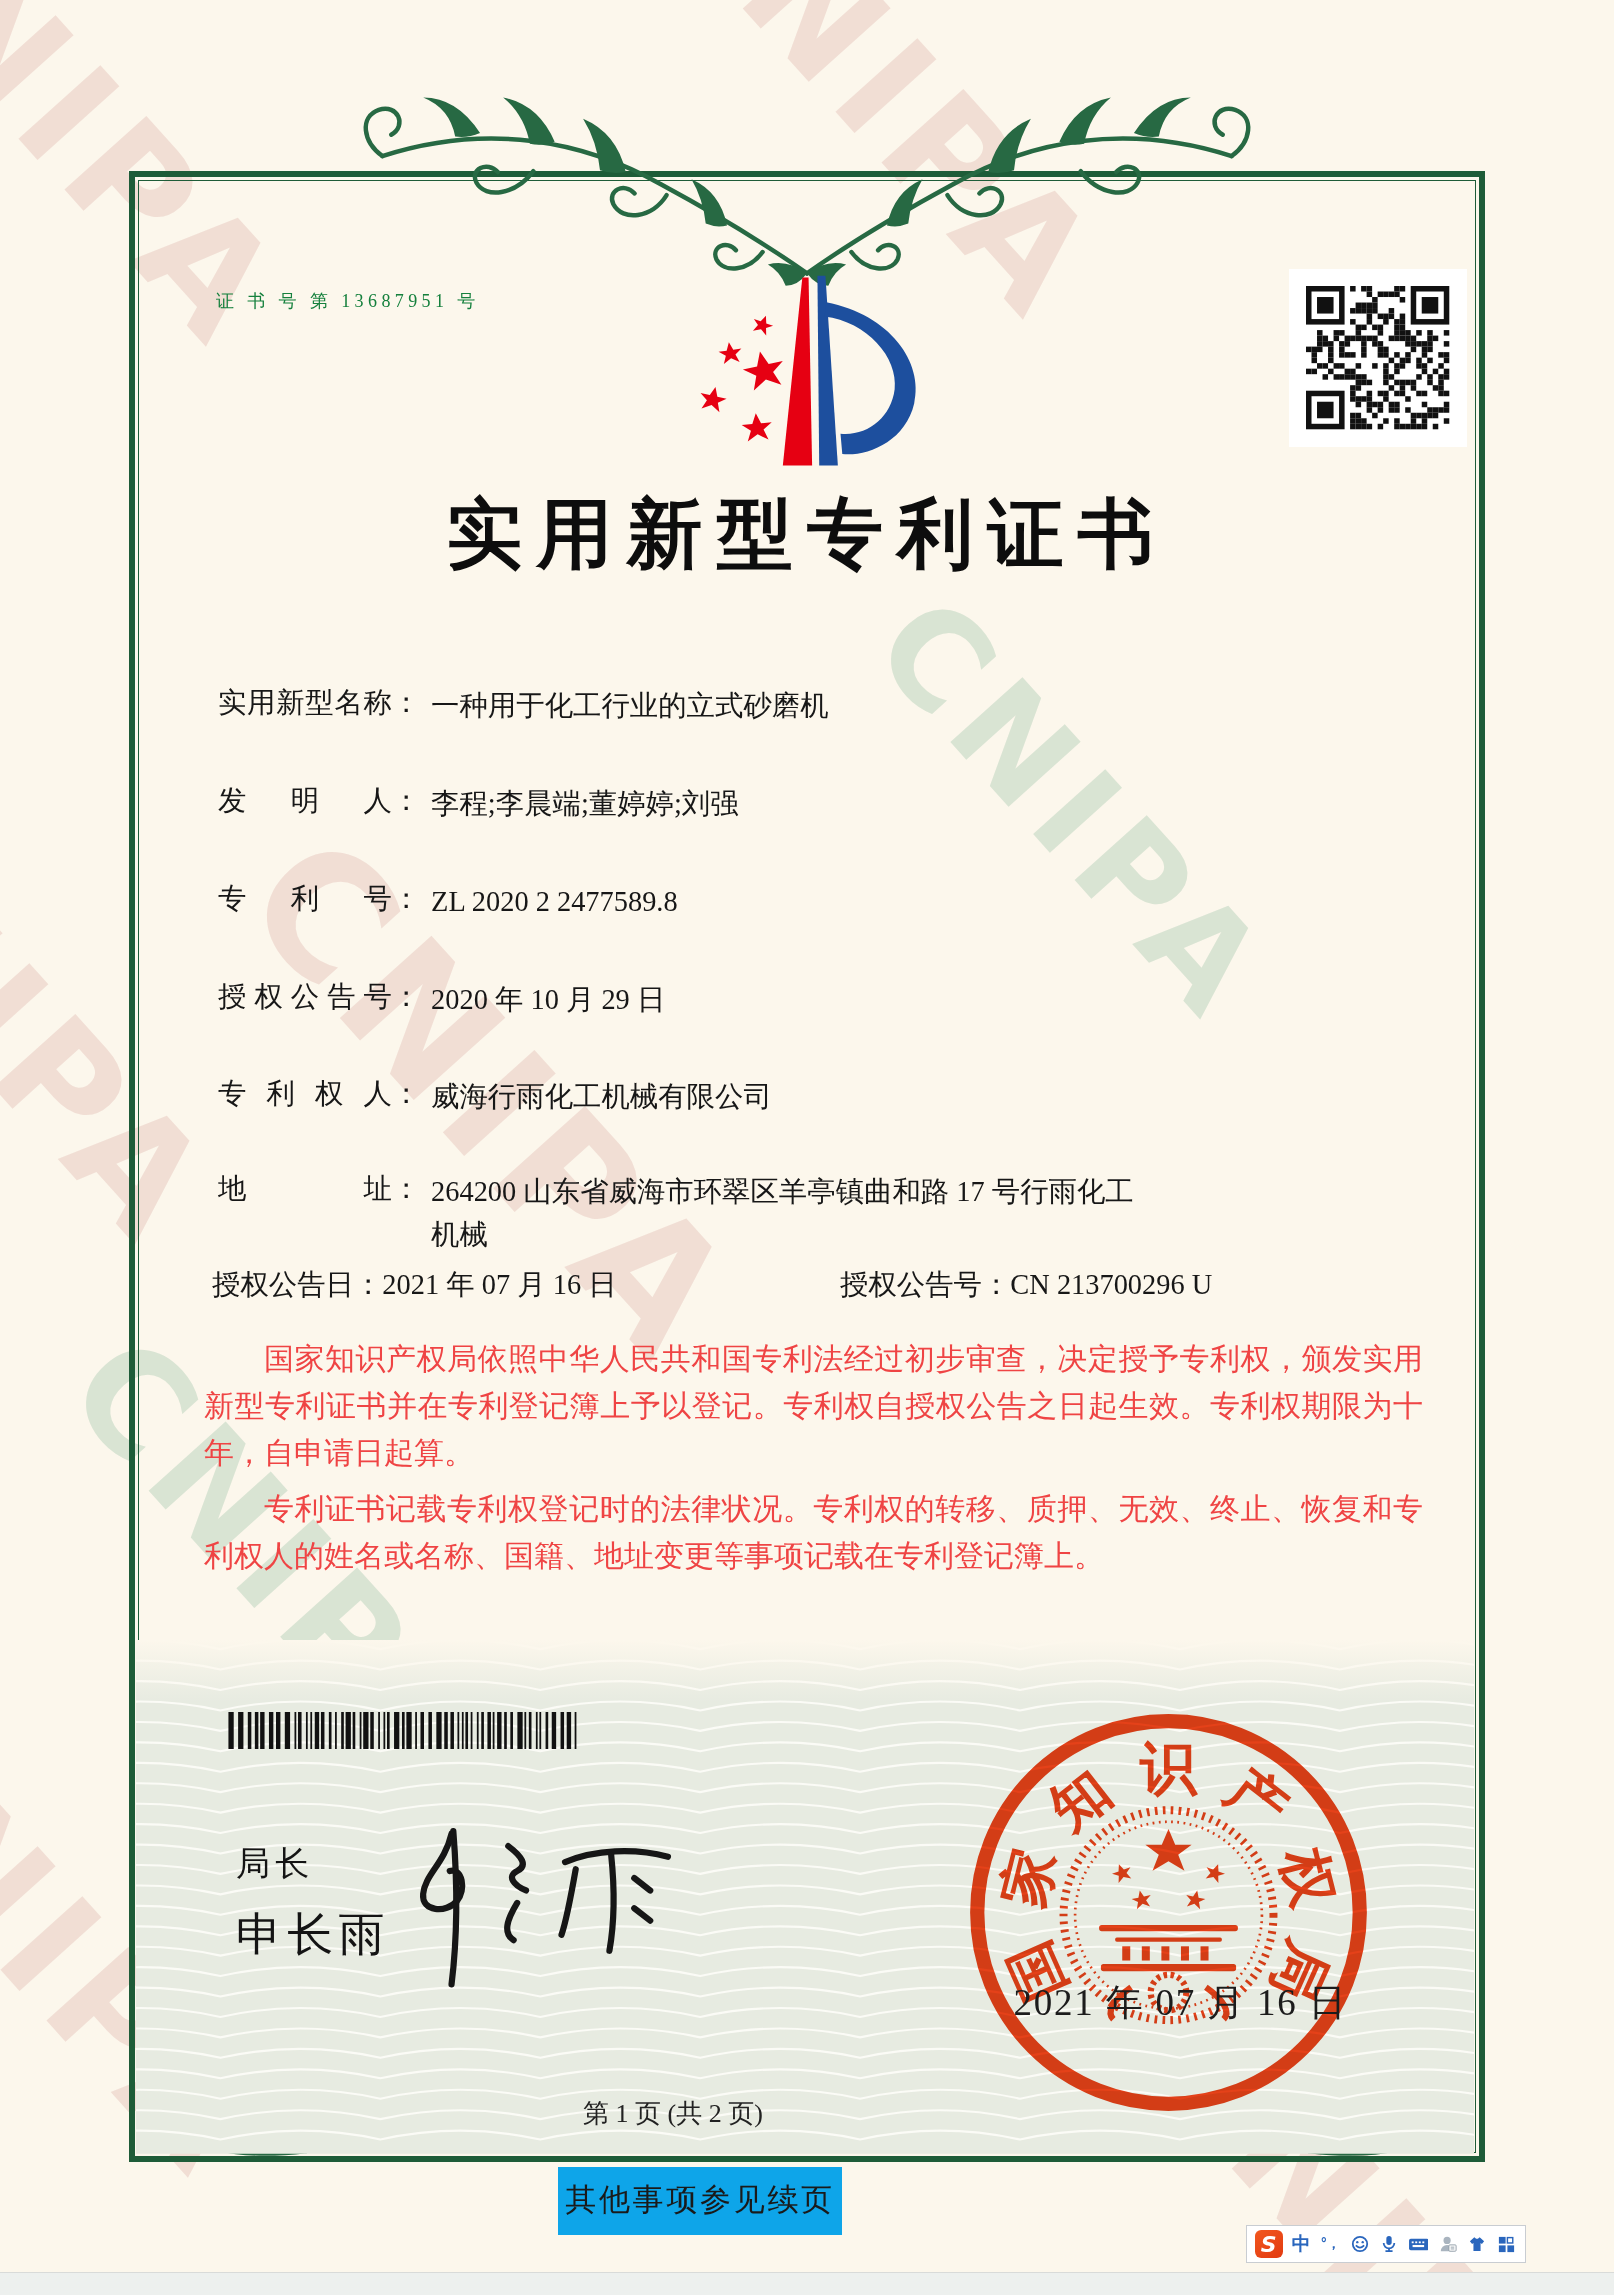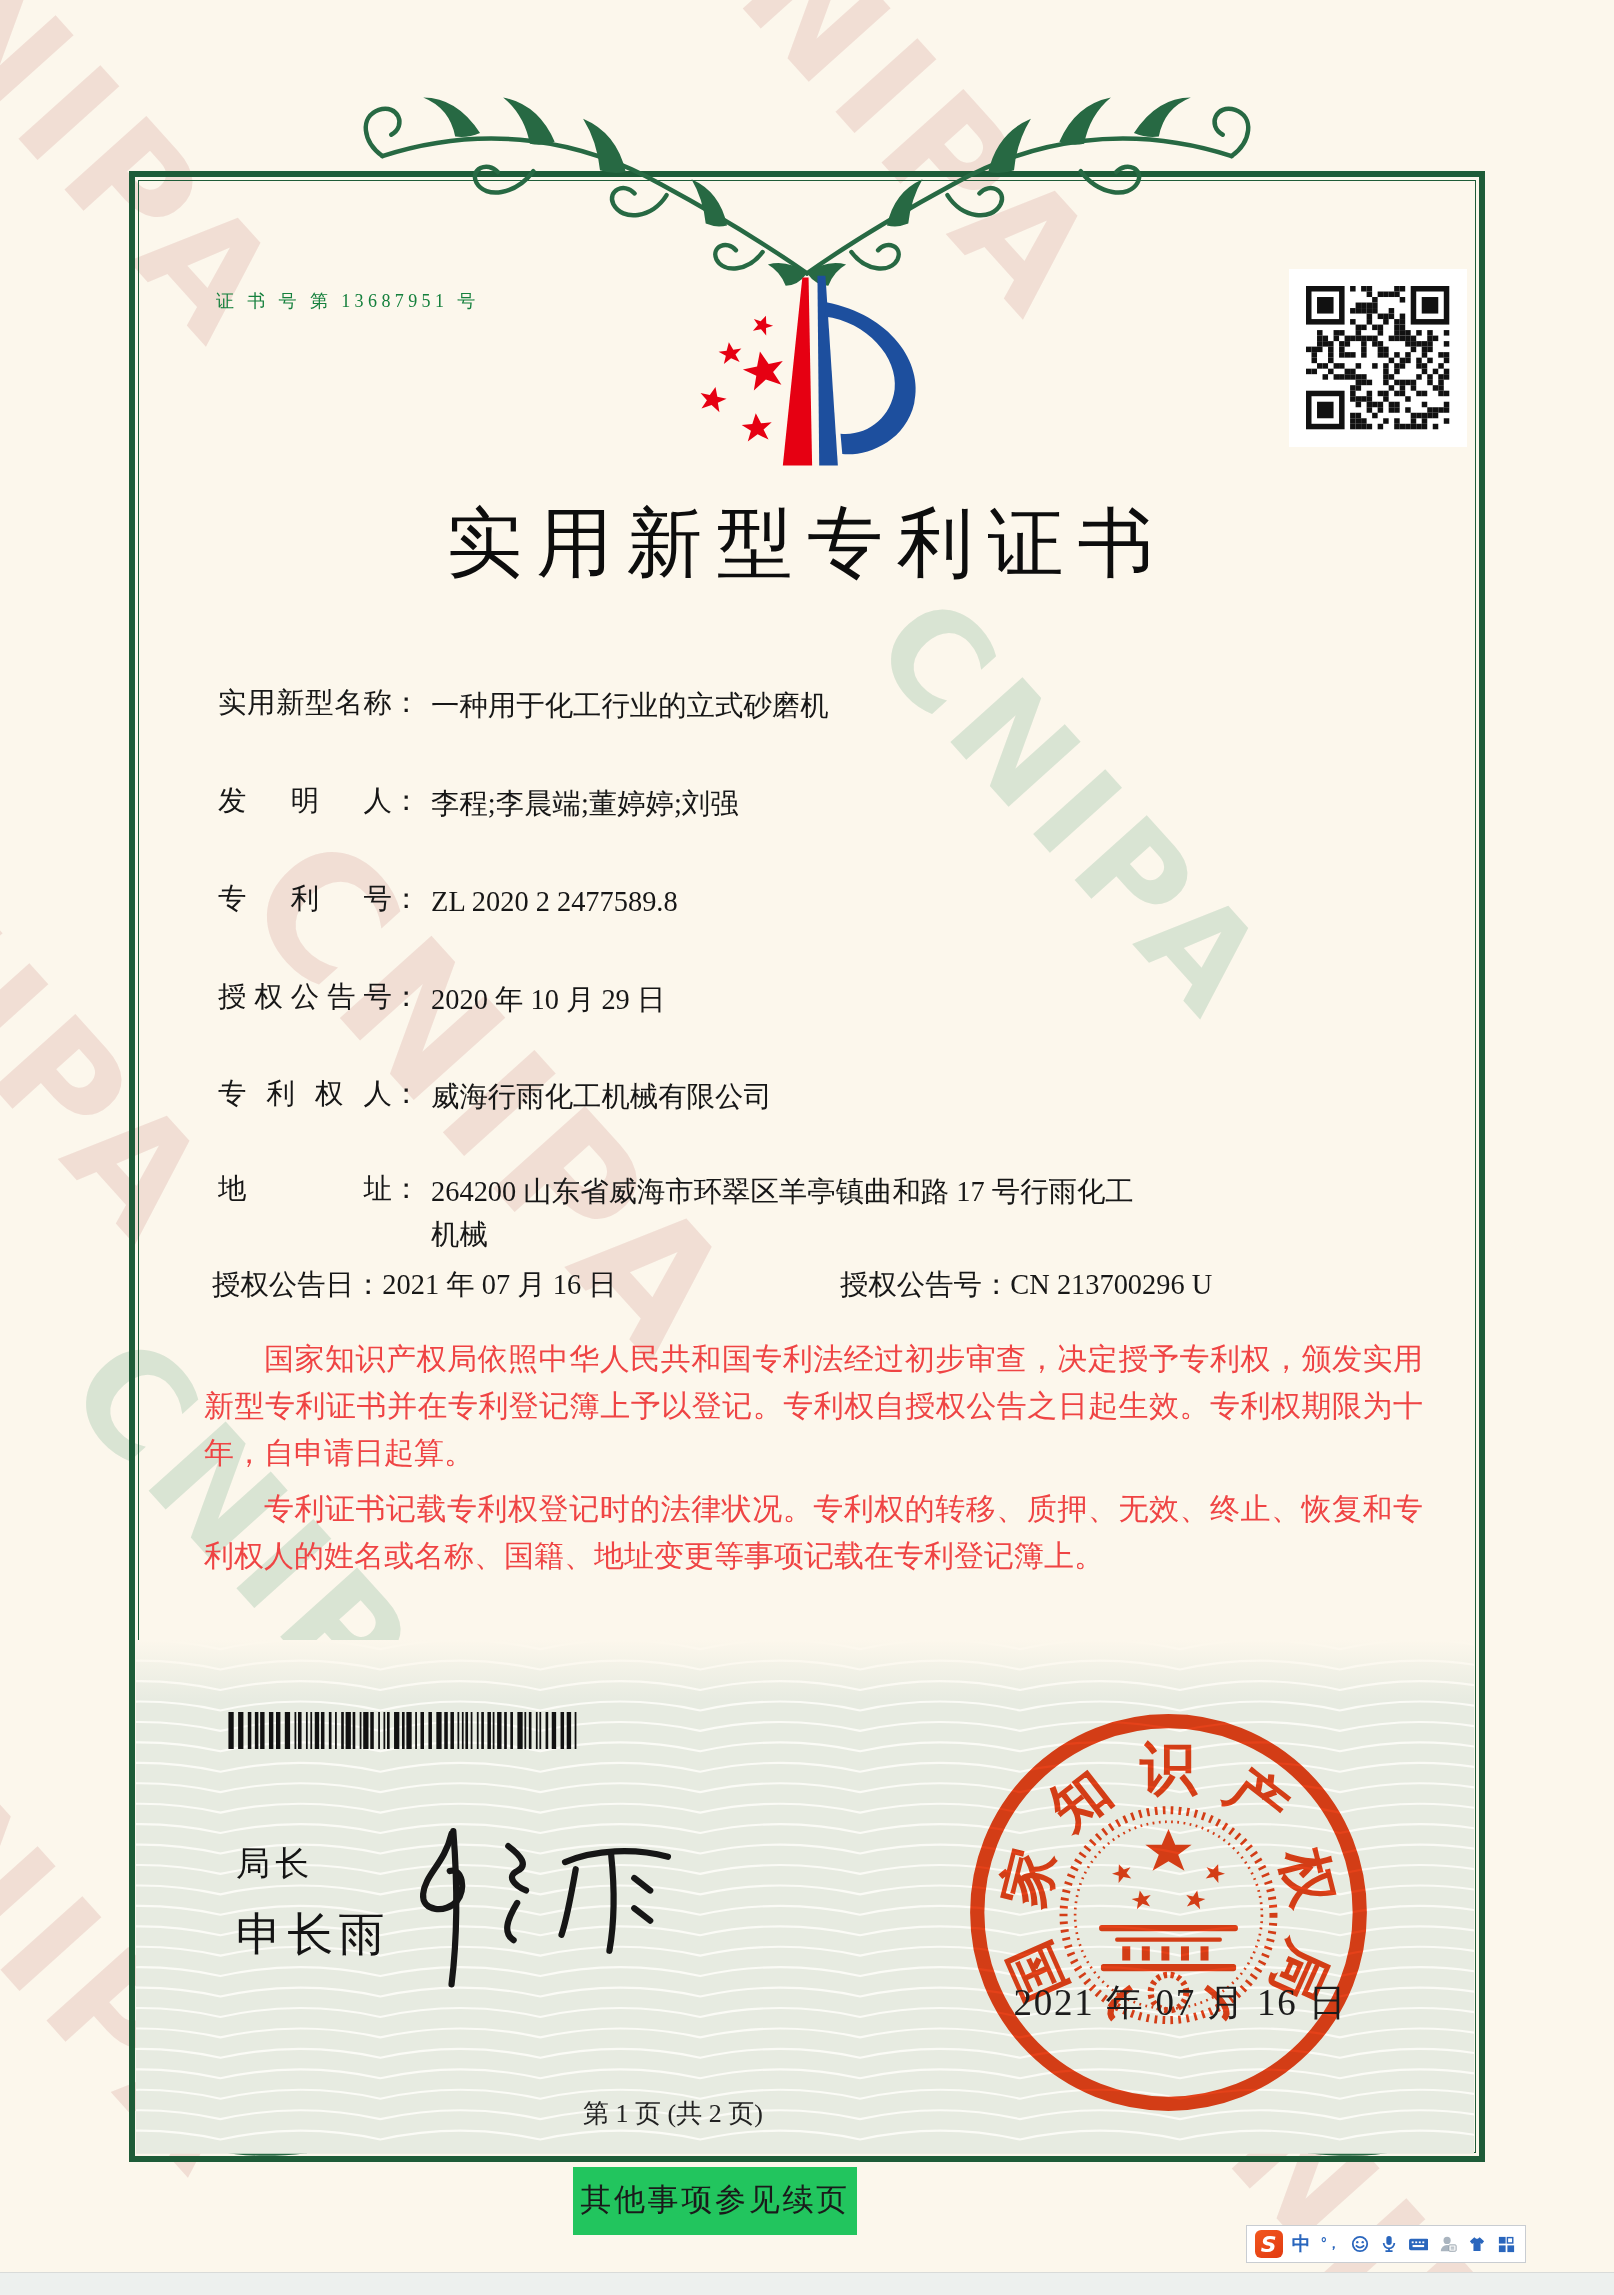--- a/index.html
+++ b/index.html
@@ -16,21 +16,21 @@
          border:6.2px solid #1e5c38;}
   .frame-inner{position:absolute;left:2.7px;top:2.7px;right:2.7px;bottom:2.7px;border:1.8px solid #1e5c38;}
   .ornament-top{position:absolute;left:345px;top:85px;}
   .corner-orn{position:absolute;}
   
   .cert-no{position:absolute;left:216px;top:289px;font-size:18px;letter-spacing:4.4px;color:#15803d;}
   .logo{position:absolute;left:684px;top:265px;}
   .qr-box{position:absolute;left:1289px;top:269px;width:178px;height:178px;background:#ffffff;}
   .qr-box svg{position:absolute;left:17px;top:17px;}
   .doc-title{position:absolute;left:129px;top:484px;width:1356px;text-align:center;
-             font-size:76px;font-weight:400;letter-spacing:14.2px;color:#0d0d0d;margin-top:9px;}
+             font-size:76px;font-weight:700;letter-spacing:14.2px;color:#0d0d0d;}
   
   .row{position:absolute;left:218px;font-size:28.4px;color:#171717;white-space:nowrap;}
   .row .lbl{display:inline-block;width:174px;text-align:justify;text-align-last:justify;vertical-align:top;}
   .row .col{display:inline-block;vertical-align:top;}
   .row .val{display:inline-block;margin-left:10.7px;vertical-align:top;white-space:pre-line;
             max-width:978px;line-height:43px;}
   .grant{position:absolute;font-size:28.4px;color:#171717;white-space:nowrap;}
   
   .body-text{position:absolute;left:204px;top:1335px;width:1219px;font-size:30px;line-height:47px;
              text-align:justify;color:#ef4444;}
@@ -42,21 +42,21 @@
   
   .barcode{position:absolute;left:227px;top:1712px;}
   .cm-title{position:absolute;left:236px;top:1841px;font-size:34px;letter-spacing:5.3px;}
   .cm-name{position:absolute;left:236px;top:1904px;font-size:46px;letter-spacing:5.3px;}
   .signature{position:absolute;left:382px;top:1800px;}
   .seal{position:absolute;left:955px;top:1699px;mix-blend-mode:multiply;}
   .seal-date{position:absolute;left:985px;top:1978px;width:391px;text-align:center;
              font-size:37px;color:#1c1c1c;letter-spacing:1.8px;}
   .page-footer{position:absolute;left:129px;top:2096px;width:1088px;text-align:center;
                font-size:26px;color:#222;}
-  .cont-box{position:absolute;left:573px;top:2167px;width:284px;height:68px;background:#22c55e;}
+  .cont-box{position:absolute;left:558px;top:2167px;width:284px;height:68px;background:#0ea5e9;}
   .cont-note{position:absolute;left:0;top:12.4px;width:100%;text-align:center;font-size:31px;
              letter-spacing:2.7px;color:#1a1a1a;}
   .bottom-strip{position:absolute;left:0;top:2272px;width:1615px;height:24px;
                 background:#edf0ee;border-top:0.9px solid #d9dbd9;}
   
   .ime{position:absolute;left:1246px;top:2225px;height:36px;background:#ffffff;
        border:0.9px solid #c9cdd2;display:flex;align-items:center;gap:8px;padding:0 8px;
        font-family:"DejaVu Sans","Liberation Sans",sans-serif;}
   .ime .slogo{width:27.5px;height:27.5px;border-radius:6.2px;background:linear-gradient(145deg,#f2581f,#e23a10);
        color:#fff;font-weight:700;font-size:22px;font-style:italic;display:flex;align-items:center;

